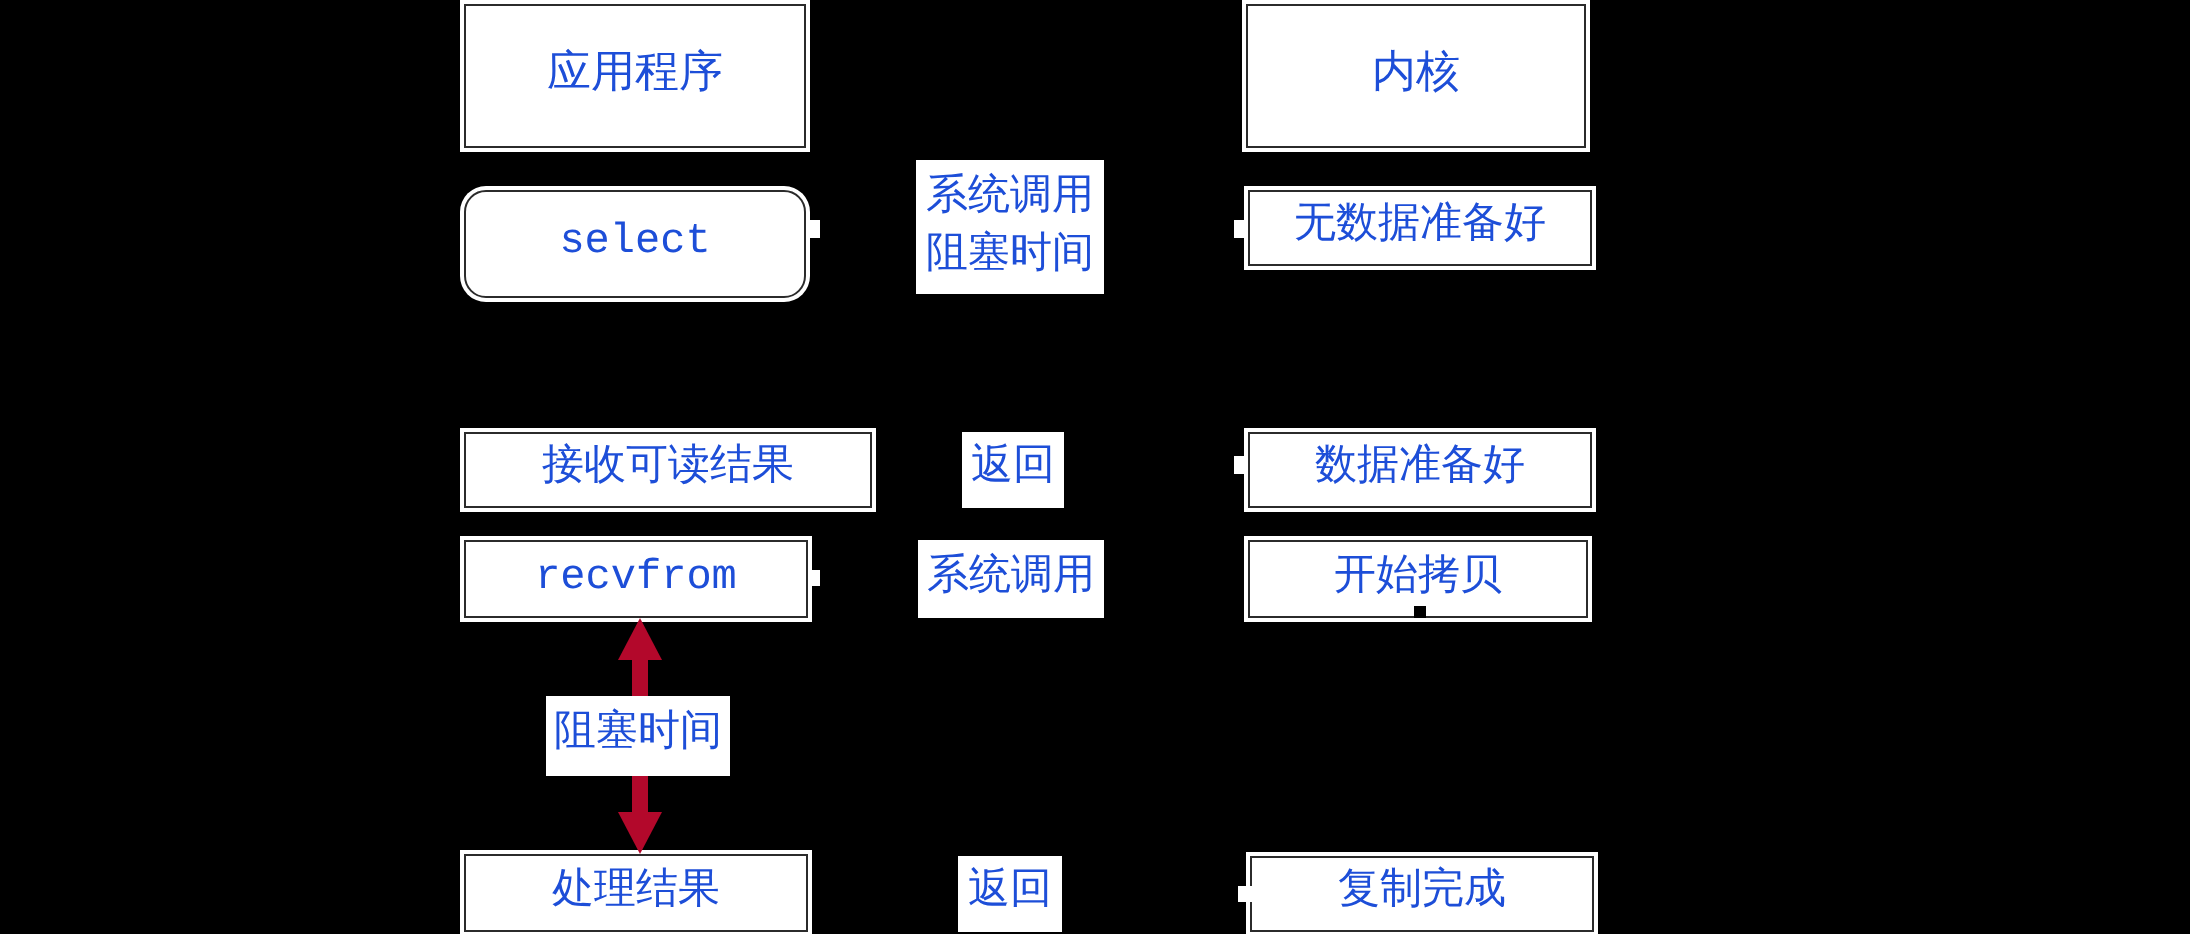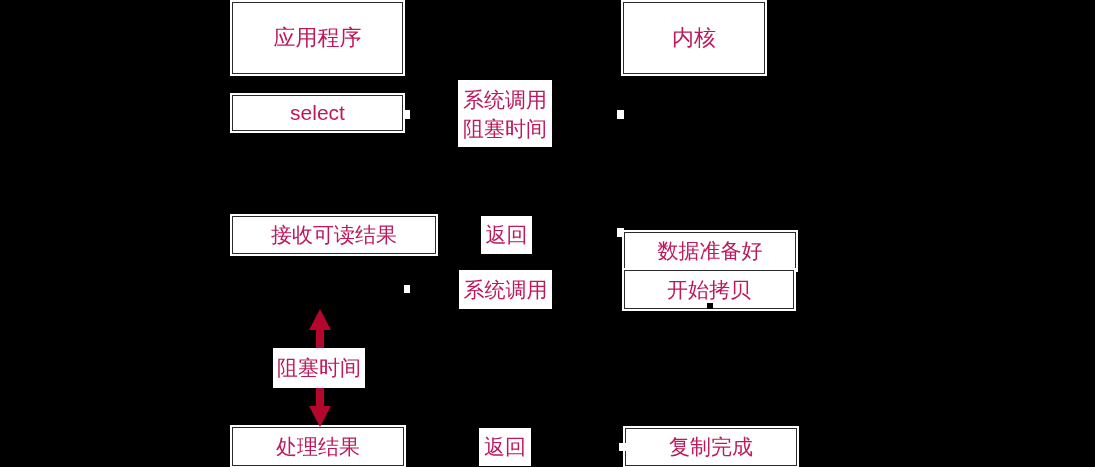--- a/index.html
+++ b/index.html
@@ -18,41 +18,42 @@
   }
   .node {
     position: absolute;
     background: #ffffff;
     display: flex;
     align-items: center;
     justify-content: center;
     text-align: center;
     font-size: 21px;
     line-height: 1.2;
-    color: #be185d;
+    color: #1d4ed8;
     box-sizing: border-box;
     white-space: nowrap;
+    font-family: Liberation Mono, monospace;
   }
   
   .bordered {
     border: 1.5px solid #2b2b2b;
     box-shadow: 0 0 0 2px #ffffff;
   }
   .title {
     font-size: 22px;
   }
   
   #app-title       { left: 232px; top: 2px;   width: 171px; height: 72px; }
-  #kernel-title    { left: 623px; top: 2px;   width: 142px; height: 72px; }
-  #select-box      { left: 232px; top: 95px;  width: 171px; height: 36px; }
+  #kernel-title    { left: 623px; top: 2px;   width: 170px; height: 72px; }
+  #select-box      { left: 232px; top: 95px;  width: 171px; height: 54px; border-radius: 11px; }
   #no-data-box     { left: 624px; top: 95px;  width: 172px; height: 38px; }
   #syscall-imm     { left: 458px; top: 80px;  width: 94px;  height: 67px; flex-direction: column; line-height: 29px; }
   #recv-result-box { left: 232px; top: 216px; width: 204px; height: 38px; }
   #return1-box     { left: 481px; top: 216px; width: 51px;  height: 38px; }
-  #data-ready-box  { left: 624px; top: 216px; width: 172px; height: 38px; margin-top: 16px; }
+  #data-ready-box  { left: 624px; top: 216px; width: 172px; height: 38px; }
   #recvfrom-box    { left: 232px; top: 270px; width: 172px; height: 39px; }
   #syscall2-box    { left: 459px; top: 270px; width: 93px;  height: 39px; }
   #start-copy-box  { left: 624px; top: 270px; width: 170px; height: 39px; }
   #process-box     { left: 232px; top: 427px; width: 172px; height: 39px; }
   #return2-box     { left: 479px; top: 428px; width: 52px;  height: 38px; }
   #copy-done-box   { left: 625px; top: 428px; width: 172px; height: 38px; align-items: center; }
   #blocking-box    { left: 273px; top: 348px; width: 92px;  height: 40px; z-index: 3; }
 
   
   #blk-arrow {
@@ -108,31 +109,37 @@
     <span>内核</span>
   </div>
 
   <div class="node bordered" id="select-box">
     <span>select</span>
   </div>
   <div class="node" id="syscall-imm">
     <span>系统调用</span>
     <span>阻塞时间</span>
   </div>
+  <div class="node bordered" id="no-data-box">
+    <span>无数据准备好</span>
+  </div>
 
   <div class="node bordered" id="recv-result-box">
     <span>接收可读结果</span>
   </div>
   <div class="node" id="return1-box">
     <span>返回</span>
   </div>
   <div class="node bordered" id="data-ready-box">
     <span>数据准备好</span>
   </div>
 
+  <div class="node bordered" id="recvfrom-box">
+    <span>recvfrom</span>
+  </div>
   <div class="node" id="syscall2-box">
     <span>系统调用</span>
   </div>
   <div class="node bordered" id="start-copy-box">
     <span>开始拷贝</span>
   </div>
 
   <div id="blk-arrow">
     <div class="head-up"></div>
     <div class="shaft"></div>

